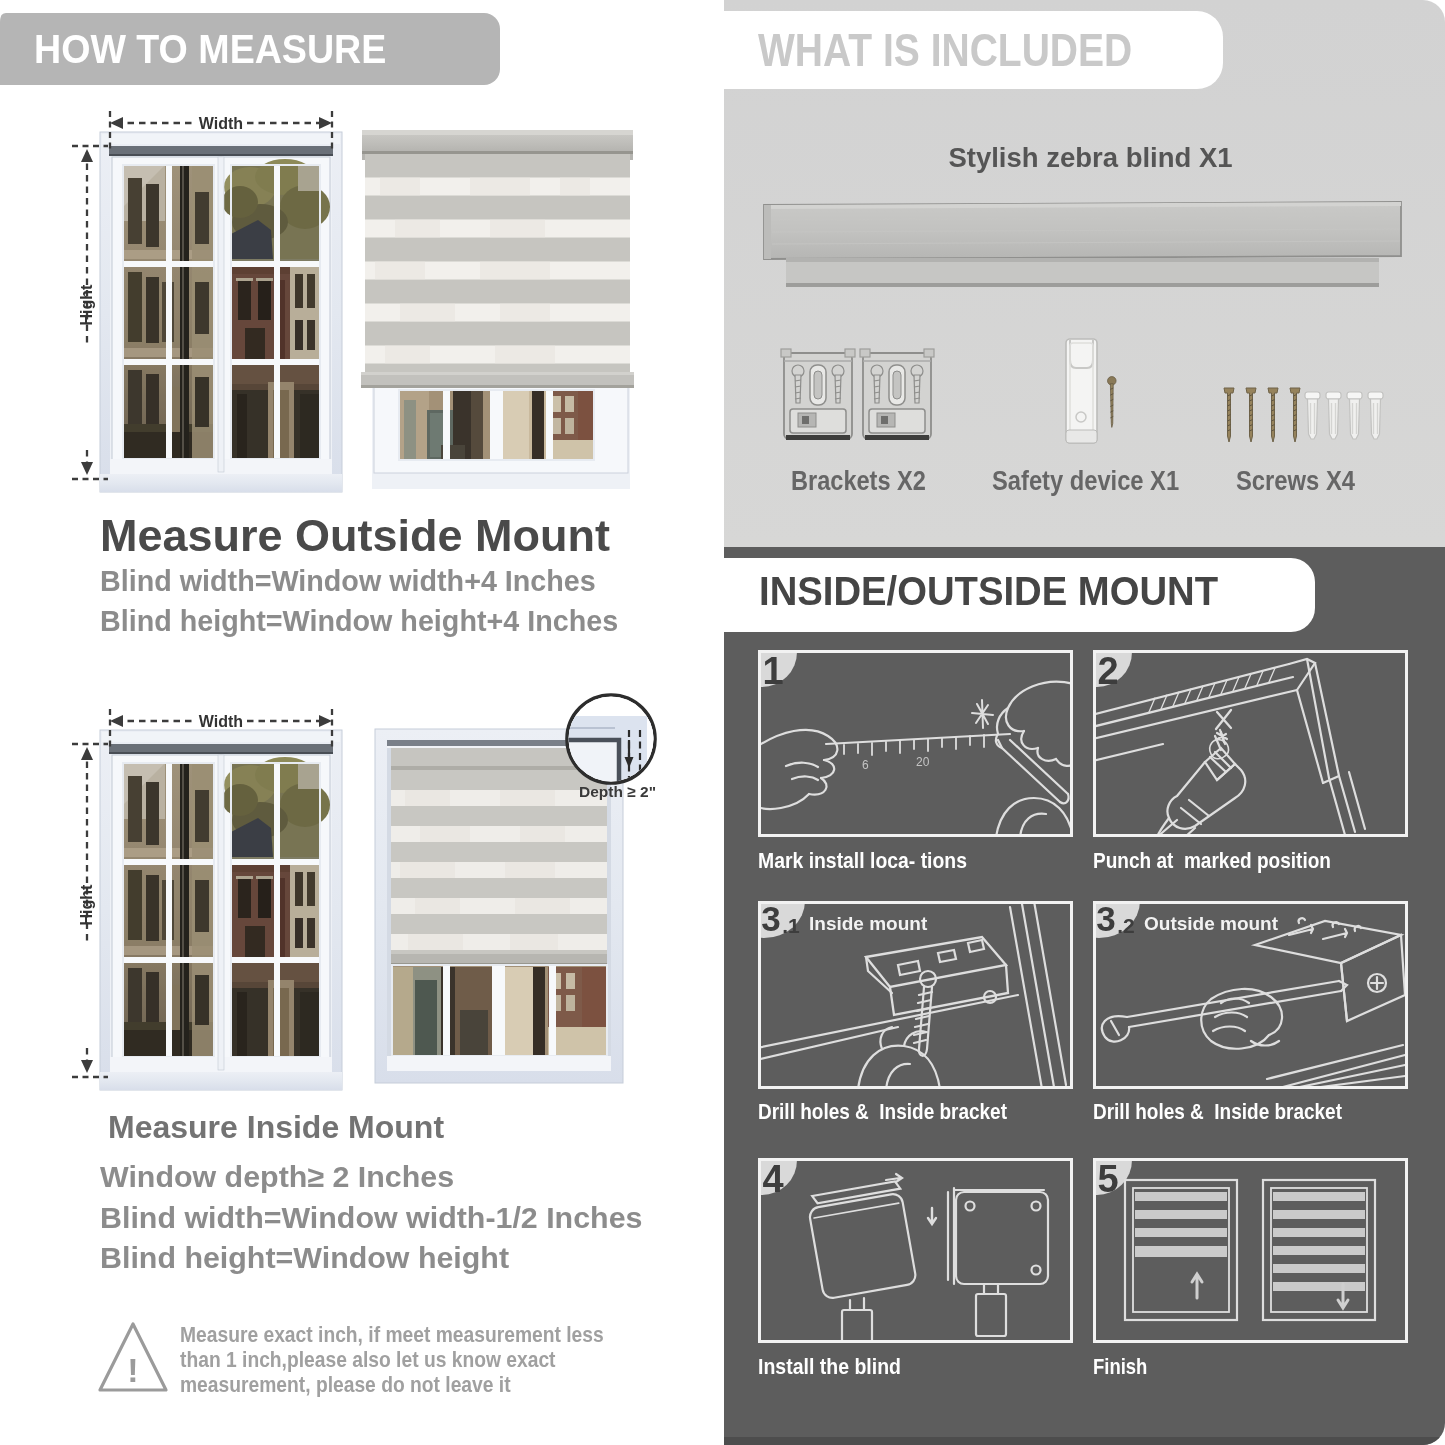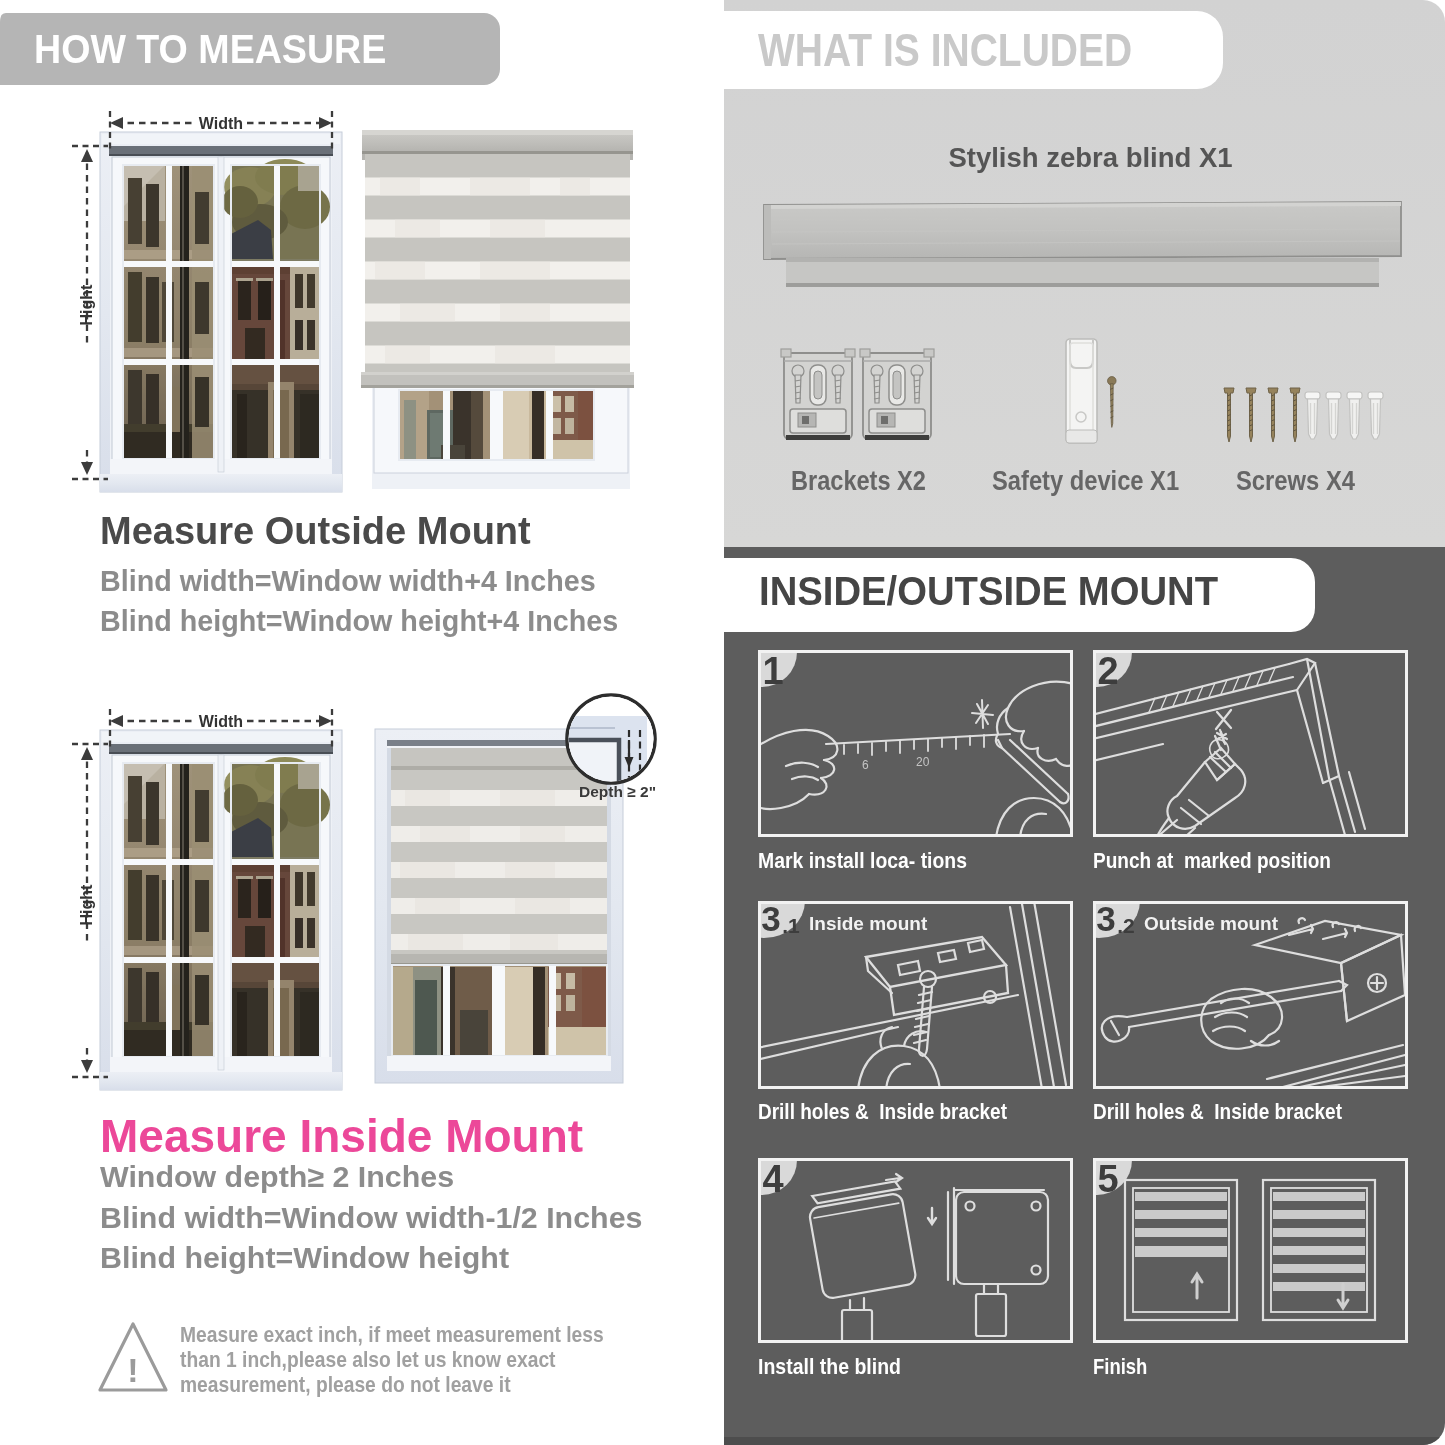--- a/index.html
+++ b/index.html
@@ -210,21 +210,21 @@
             <rect x="495" y="245.5" width="60" height="18"></rect>
     </g>
   </g>
 
   <rect x="361" y="272" width="273" height="16" fill="#c2c1bd"></rect>
   <rect x="361" y="272" width="273" height="3" fill="#d2d1cd"></rect>
   <rect x="361" y="285" width="273" height="3" fill="#a3a29c"></rect>
 </g>
 </svg>
 
-<div class="abs b" style="left:100px;top:510px;font-size:38px;color:#4a4a4a;" id="t4">Measure Outside Mount</div>
+<div class="abs b" style="left:100px;top:510px;font-size:45px;color:#4a4a4a;" id="t4">Measure Outside Mount</div>
 <div class="abs b" style="left:100px;top:561px;font-size:29px;color:#8c8c8c;line-height:40px;transform:scaleX(0.99);transform-origin:left top;" id="t5">Blind width=Window width+4 Inches<br>Blind height=Window height+4 Inches</div>
 
 <svg id="win2" class="abs" style="left:0;top:680px;" width="723" height="420" viewBox="0 0 723 420">
 <use href="#gwin" x="100" y="50"></use>
 <use href="#dimWidth" x="0" y="18"></use>
 <use href="#dimHight" x="0" y="18"></use>
 <text x="221" y="47" font-size="16" font-weight="bold" fill="#333" text-anchor="middle">Width</text>
 <text x="87" y="230" font-size="16" font-weight="bold" fill="#333" text-anchor="middle" transform="rotate(-90 87 225)">Hight</text>
 
 <g id="ginside">
@@ -309,21 +309,21 @@
       <line x1="629" y1="50" x2="629" y2="112" stroke-dasharray="7 4.5"></line>
       <line x1="640" y1="50" x2="640" y2="112" stroke-dasharray="7 4.5"></line>
     </g>
     <polygon points="629,88 624.5,77 633.5,77" fill="#2b2b2b"></polygon>
     <line x1="629" y1="60" x2="629" y2="77" stroke="#2b2b2b" stroke-width="2.2"></line>
   </g>
 </g>
 <text x="579" y="117" font-size="15.5" font-weight="bold" fill="#3a3a3a">Depth ≥ 2"</text>
 </svg>
 
-<div class="abs b" style="left:100px;top:1109px;font-size:46px;color:#ec4899;" id="t7">Measure Inside Mount</div>
+<div class="abs b" style="left:108px;top:1109px;font-size:32px;color:#737373;" id="t7">Measure Inside Mount</div>
 <div class="abs b" style="left:100px;top:1157px;font-size:29.5px;color:#8c8c8c;line-height:40.5px;transform:scaleX(1.03);transform-origin:left top;" id="t8">Window depth≥ 2 Inches<br>Blind width=Window width-1/2 Inches<br>Blind height=Window height</div>
 
 <svg class="abs" style="left:95px;top:1318px;" width="80" height="84" viewBox="0 0 80 84">
 <path d="M38 6 L71 72 L5 72 Z" fill="none" stroke="#9b9b9b" stroke-width="3.2" stroke-linejoin="round"></path>
 <text x="38" y="64" font-size="34" font-weight="bold" fill="#9b9b9b" text-anchor="middle">!</text>
 </svg>
 <div class="abs b" style="left:180px;top:1322px;font-size:22px;color:#a0a0a0;line-height:25px;transform:scaleX(0.875);transform-origin:left top;">Measure exact inch, if meet measurement less<br>than 1 inch,please also let us know exact<br>measurement, please do not leave it</div>
 
 <div class="abs" style="left:724px;top:0;width:721px;height:547px;background:linear-gradient(180deg,#d2d2d2,#d7d7d6);"></div>
 <div class="abs" style="left:700px;top:11px;width:523px;height:78px;background:#fff;border-radius:0 26px 26px 0;"></div>

